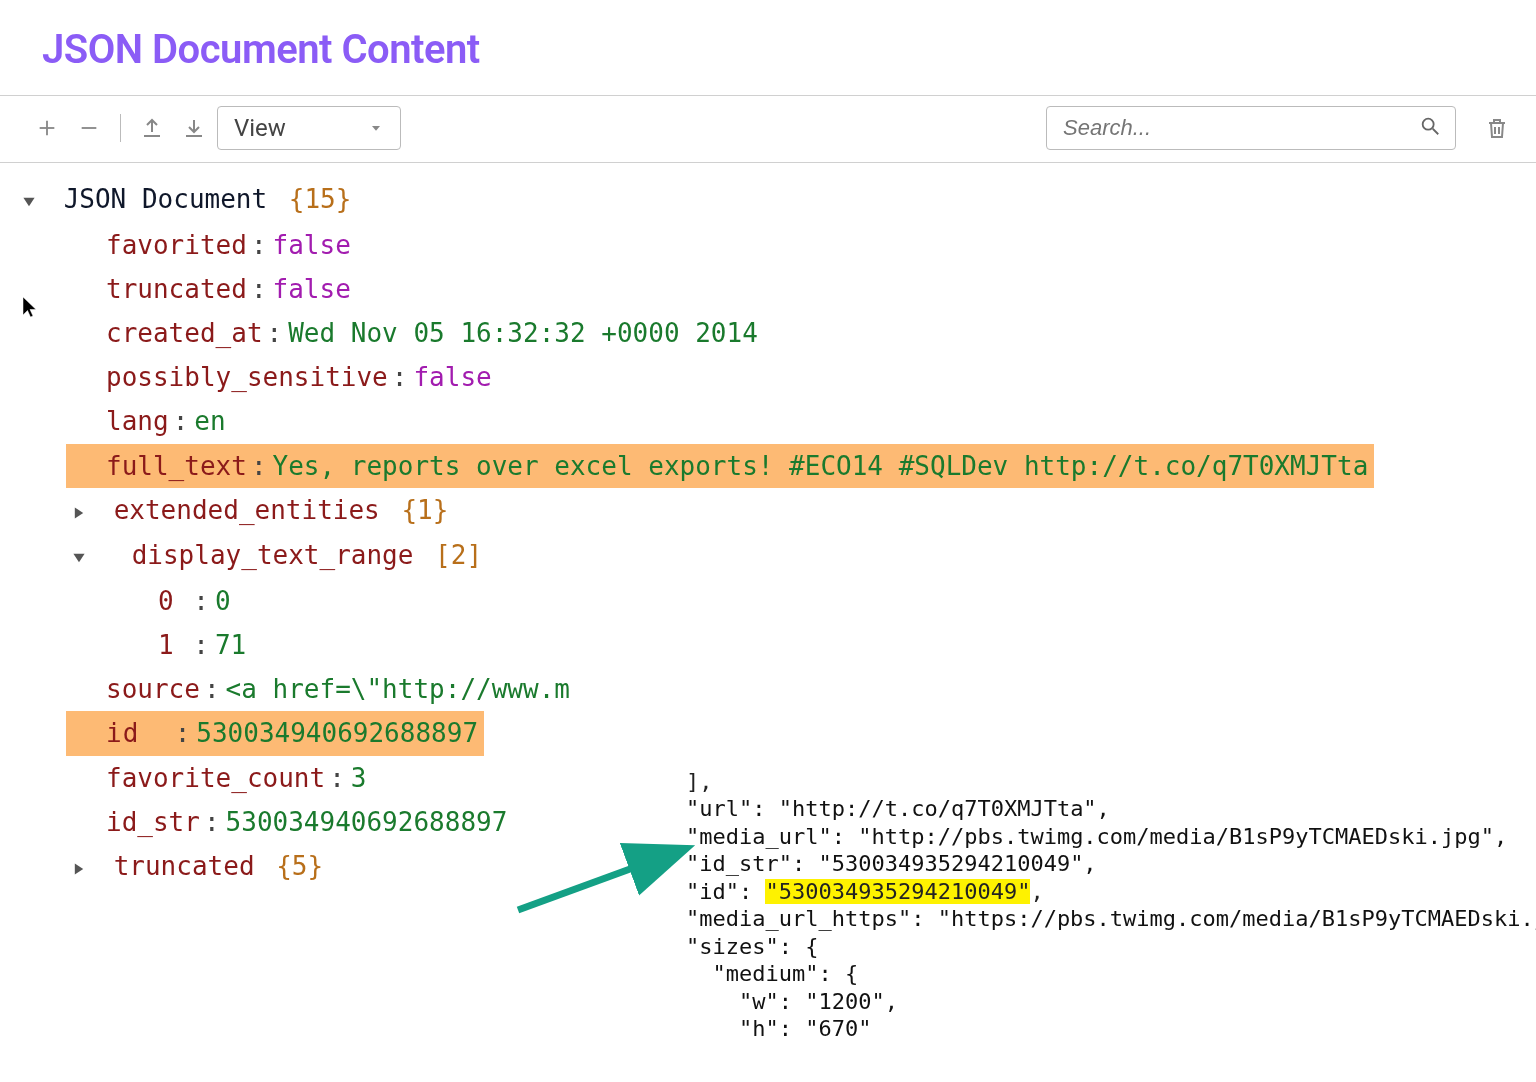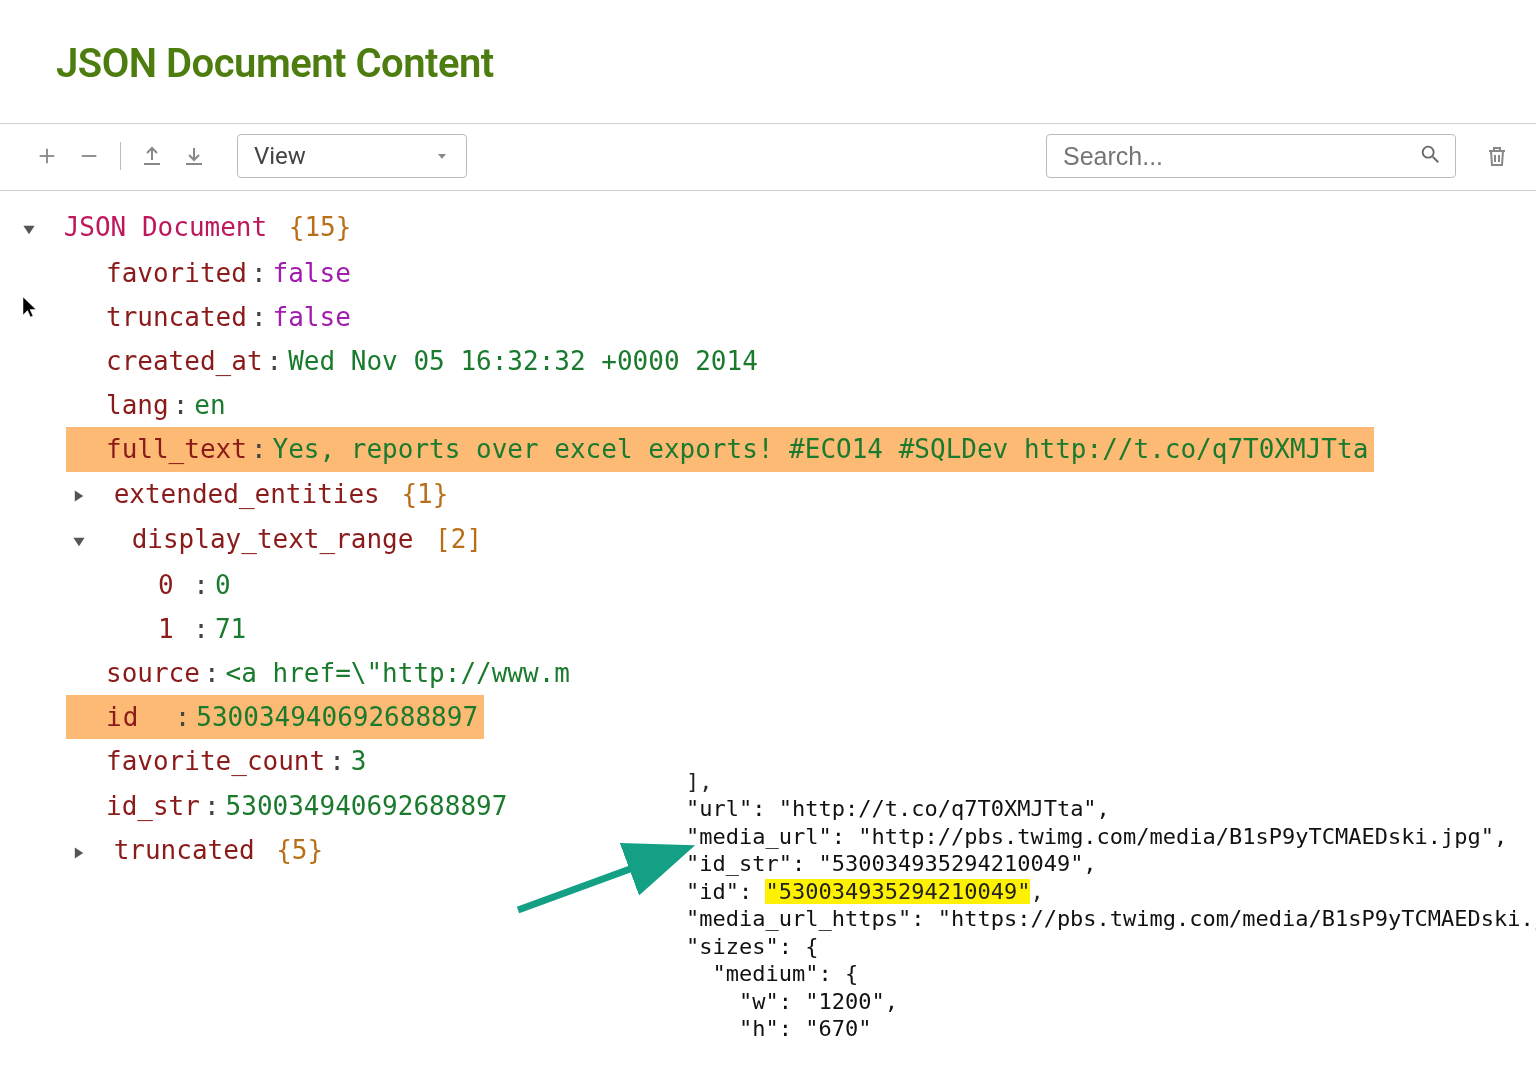--- a/index.html
+++ b/index.html
@@ -13,24 +13,24 @@
     height: 1082px;
     background: #fff;
     overflow: hidden;
     position: relative;
   }
   .header {
     padding: 24px 0 20px 40px;
     border-bottom: 1px solid #d0d0d0;
   }
   .header h1 {
-    margin: 16px;
+    margin: 2px;
     font-size: 40px;
     font-weight: 600;
-    color: #4d7c0f;
+    color: #8b5cf6;
     letter-spacing: -0.5px;
   }
   .toolbar {
     display: flex;
     align-items: center;
     padding: 10px 20px 12px 28px;
     border-bottom: 1px solid #d0d0d0;
     gap: 4px;
   }
   .tb-icon {
@@ -42,25 +42,24 @@
     color: #888;
     cursor: pointer;
   }
   .tb-sep {
     width: 1px;
     height: 28px;
     background: #bbb;
     margin: 0 8px;
   }
   .view-select {
-    margin-left: 20px;
     border: 1px solid #bbb;
     border-radius: 4px;
     height: 44px;
-    width: 230px;
+    width: 184px;
     display: flex;
     align-items: center;
     justify-content: space-between;
     padding: 0 16px;
     font-size: 24px;
     color: #444;
     cursor: pointer;
     background: #fff;
   }
   .view-select .caret {
@@ -73,21 +72,22 @@
     height: 44px;
     width: 410px;
     display: flex;
     align-items: center;
     padding: 0 14px;
     gap: 10px;
   }
   .search-box input {
     border: none;
     outline: none;
-    font-size: 25px;
+    font-size: 22px;
+    font-style: italic;
     color: #737373;
     flex: 1;
     background: transparent;
   }
   .search-box .mag {
     color: #777;
   }
   .trash-icon {
     margin-left: 18px;
   }
@@ -115,21 +115,21 @@
   .exp {
     display: inline-block;
     width: 26px;
     text-align: center;
     cursor: pointer;
     user-select: none;
     color: #555;
     vertical-align: middle;
   }
   .exp svg { vertical-align: middle; }
-  .root-label { color: #be185d; margin-left: 6px; }
+  .root-label { color: #0f172a; margin-left: 6px; }
   .key { color: #8b1a1a; }
   .colon { color: #444; margin: 0 6px 0 4px; }
   .val-false { color: #a21caf; }
   .val-str { color: #1a7a2d; }
   .val-num { color: #1a7a2d; }
   .brace-count { color: #b86f1a; margin-left: 6px; margin-top: 32px; }
   .brack-count { color: #b86f1a; margin-left: 6px; }
   .id-key { letter-spacing: 1px; }
   .row-full-hl {
     display: inline-block;
@@ -241,20 +241,21 @@
           <path d="M1 2 L9 2 L5 8 Z"></path>
         </svg>
     </span>
     <span class="root-label">JSON Document</span>
     <span class="brace-count">{15}</span>
   </div>
   <div class="children">
     <div class="node"><span class="row-inner"><span class="key">favorited</span><span class="colon">:</span><span class="val-false">false</span></span></div>
     <div class="node"><span class="row-inner"><span class="key">truncated</span><span class="colon">:</span><span class="val-false">false</span></span></div>
     <div class="node"><span class="row-inner"><span class="key">created_at</span><span class="colon">:</span><span class="val-str">Wed Nov 05 16:32:32 +0000 2014</span></span></div>
+    <div class="node"><span class="row-inner"><span class="key">possibly_sensitive</span><span class="colon">:</span><span class="val-false">false</span></span></div>
     <div class="node"><span class="row-inner"><span class="key">lang</span><span class="colon">:</span><span class="val-str">en</span></span></div>
     <div class="node"><span class="row-full-hl row-inner"><span class="key">full_text</span><span class="colon">:</span><span class="val-str">Yes, reports over excel exports!  #ECO14 #SQLDev http://t.co/q7T0XMJTta</span></span></div>
     <div class="node">
       <span class="exp"><svg width="14" height="14" viewBox="0 0 10 10" fill="#555">
             <path d="M2 1 L8 5 L2 9 Z"></path>
           </svg></span>
       <span class="key" style="margin-left:6px">extended_entities</span>
       <span class="brace-count">{1}</span>
     </div>
     <div class="node">

